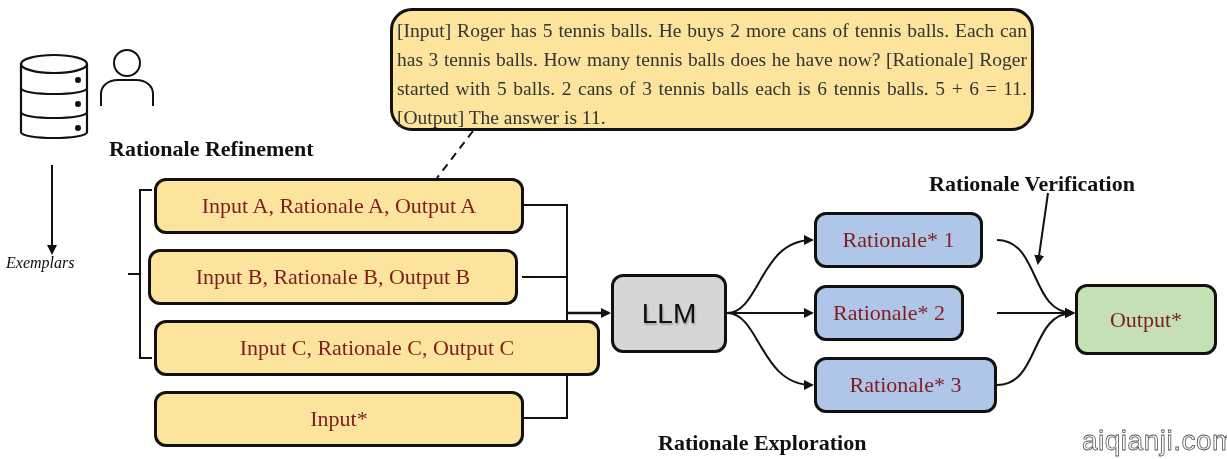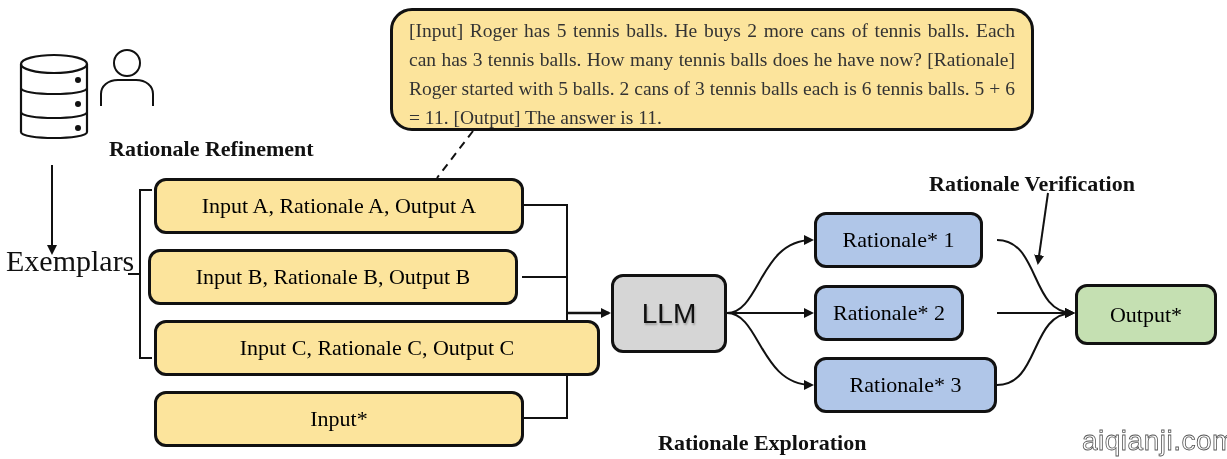--- a/index.html
+++ b/index.html
@@ -1,28 +1,28 @@
 <!DOCTYPE html>
 <html><head>
 <meta charset="utf-8">
 <style>
   html, body { margin:0; padding:0; background:#ffffff; }
   body { width:1227px; height:459px; position:relative; overflow:hidden; font-family:"Liberation Serif", serif; color:#1a1a1a; }
   .abs { position:absolute; }
-  .box { position:absolute; box-sizing:border-box; border:3px solid #111; border-radius:12px; display:flex; align-items:center; justify-content:center; font-size:22px; color:#000000; }
+  .box { position:absolute; box-sizing:border-box; border:3px solid #111; border-radius:12px; display:flex; align-items:center; justify-content:center; font-size:22px; color:#7f1d1d; }
   .yellow { background:#fce49c; }
   .blue { background:#b0c6e8; }
   .green { background:#c5e0b2; }
   .gray { background:#d6d6d6; }
   .bold-label { font-weight:bold; font-size:22px; color:#111; white-space:nowrap; }
-  #callout { left:390px; top:8px; width:644px; height:123px; padding:5px 16px; box-sizing:border-box; border:3px solid #111; border-radius:22px; background:#fce49c; font-size:19.5px; line-height:29px; text-align:justify; color:#333; }
+  #callout { left:390px; top:8px; width:644px; height:123px; padding:5px 4px; box-sizing:border-box; border:3px solid #111; border-radius:22px; background:#fce49c; font-size:19.5px; line-height:29px; text-align:justify; color:#333; }
   #llm { left:611px; top:274px; width:116px; height:79px; font-family:"Liberation Sans", sans-serif; font-size:28px; color:#111; text-shadow:1px 2px 2px rgba(0,0,0,0.25); }
   svg.lines { position:absolute; left:0; top:0; }
   #watermark { left:1082px; top:425px; font-family:"Liberation Sans", sans-serif; font-size:28px; color:#fff; -webkit-text-stroke:0.8px #555; letter-spacing:0.5px; }
-  #exemplars-label { left:6px; top:244px; font-size:30px; color:#111; }
+  #exemplars-label { left:6px; top:254px; font-size:16px; color:#111;font-style:italic; }
 </style>
 </head>
 <body>
 
 <svg class="lines" width="1227" height="459">
   <defs>
     <marker id="arr" markerWidth="10" markerHeight="10" refX="8" refY="5" orient="auto" markerUnits="userSpaceOnUse">
       <path d="M0,0 L10,5 L0,10 z" fill="#111"></path>
     </marker>
   </defs>
@@ -75,18 +75,18 @@
 <div class="box yellow" style="left:148px;top:249px;width:370px;height:56px">Input B, Rationale B, Output B</div>
 <div class="box yellow" style="left:154px;top:320px;width:446px;height:56px">Input C, Rationale C, Output C</div>
 <div class="box yellow" style="left:154px;top:391px;width:370px;height:56px">Input*</div>
 
 <div class="box gray" id="llm">LLM</div>
 
 <div class="box blue" style="left:814px;top:212px;width:169px;height:56px">Rationale* 1</div>
 <div class="box blue" style="left:814px;top:285px;width:150px;height:56px">Rationale* 2</div>
 <div class="box blue" style="left:814px;top:357px;width:183px;height:56px">Rationale* 3</div>
 
-<div class="box green" style="left:1075px;top:284px;width:142px;height:61px">Output*</div>
+<div class="box green" style="left:1075px;top:284px;width:142px;height:71px">Output*</div>
 
 <div class="abs bold-label" style="left:929px;top:171px">Rationale Verification</div>
 <div class="abs bold-label" style="left:658px;top:430px">Rationale Exploration</div>
 
 <div class="abs" id="watermark">aiqianji.com</div>
 
 </body></html>

